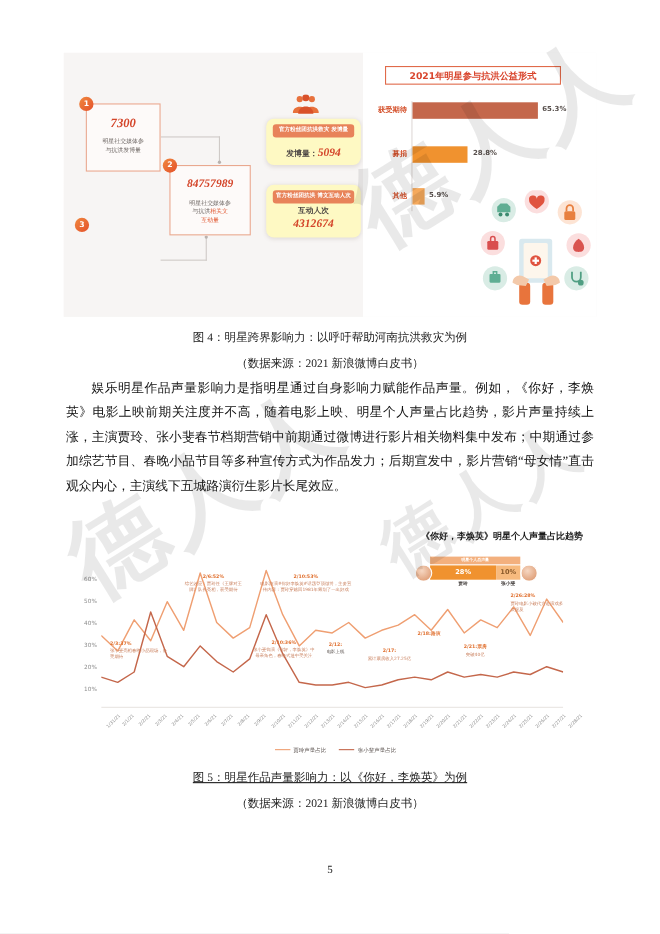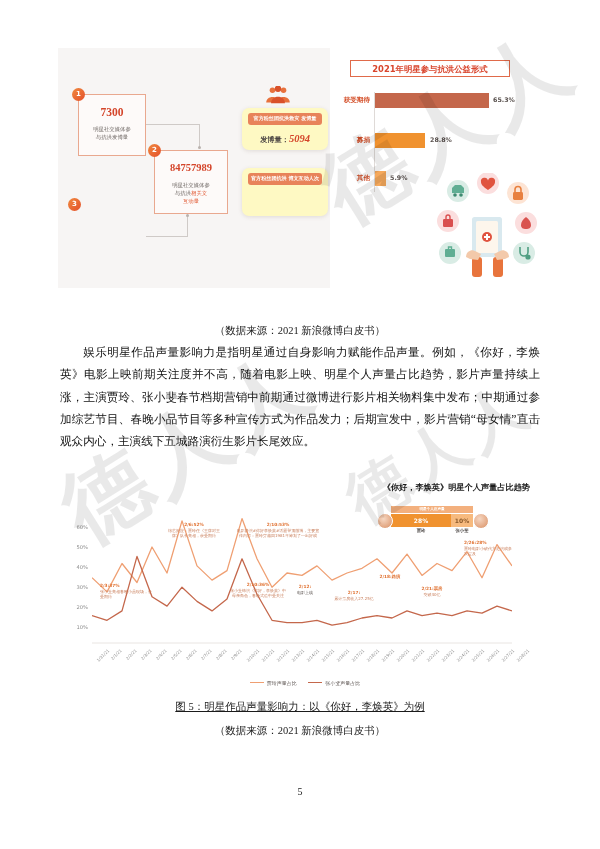--- a/index.html
+++ b/index.html
@@ -71,20 +71,21 @@
     position: absolute;
     background: #fdfaf9;
     border: 1px solid #e9a88f;
     box-sizing: border-box;
   }
   .callout .bignum {
     position: absolute;
     left: 0; right: 0; top: 11px;
     text-align: center;
     font-family: "Liberation Serif", serif;
+    font-style: italic;
     font-weight: bold;
     color: #d4452a;
   }
   .callout .desc {
     position: absolute;
     left: 3px; right: 3px; top: 30px;
     text-align: center;
     font-family: "DejaVu Sans", "Liberation Sans", sans-serif;
     font-size: 5.4px;
     line-height: 1.5;
@@ -370,20 +371,21 @@
 
       <div class="wpanel" id="p1">
         <div class="pill">官方粉丝团抗洪救灾
 发博量</div>
         <div class="pstat"><span>发博量：</span><span class="v">5094</span></div>
       </div>
 
       <div class="wpanel" id="p2">
         <div class="pill">官方粉丝团抗洪
 博文互动人次</div>
+        <div class="pstat2"><span>互动人次</span><span class="v">4312674</span></div>
       </div>
     </div>
 
     <div class="fig4-right">
       <div class="titlebox" id="t4b" style="left:20px; top:12px; width:160px;">2021年明星参与抗洪公益形式</div>
 
       <div class="bars">
         <div class="baxis"></div>
 
         <div class="blabel" style="left:6px; top:48px;">获受期待</div>
@@ -426,20 +428,21 @@
             <rect x="48" y="63" width="6" height="2" fill="#fff"></rect>
           <rect x="36" y="84" width="10" height="20" rx="3" fill="#e8743c"></rect>
           <rect x="57" y="84" width="10" height="20" rx="3" fill="#e8743c"></rect>
           <path d="M30 84c0-5 5-8 9-6l6 3-3 6-8-1z" fill="#f3c9aa"></path>
           <path d="M73 84c0-5-5-8-9-6l-6 3 3 6 8-1z" fill="#f3c9aa"></path>
         </svg>
       </div>
     </div>
   </div>
 
+  <div class="cap" style="top:300px;">图 4：明星跨界影响力：以呼吁帮助河南抗洪救灾为例</div>
   <div class="cap" style="top:324px;">（数据来源：2021 新浪微博白皮书）</div>
 
   <div class="bodytext" style="top:342px;">娱乐明星作品声量影响力是指明星通过自身影响力赋能作品声量。例如，《你好，李焕英》电影上映前期关注度并不高，随着电影上映、明星个人声量占比趋势，影片声量持续上涨，主演贾玲、张小斐春节档期营销中前期通过微博进行影片相关物料集中发布；中期通过参加综艺节目、春晚小品节目等多种宣传方式为作品发力；后期宣发中，影片营销“母女情”直击观众内心，主演线下五城路演衍生影片长尾效应。</div>
 
   <div class="fig5">
     <div class="f5title">《你好，李焕英》明星个人声量占比趋势</div>
 
     <div class="ytick" style="left:2px; top:46px;">60%</div>
     <div class="ytick" style="left:2px; top:66px;">50%</div>
     <div class="ytick" style="left:2px; top:86px;">40%</div>

